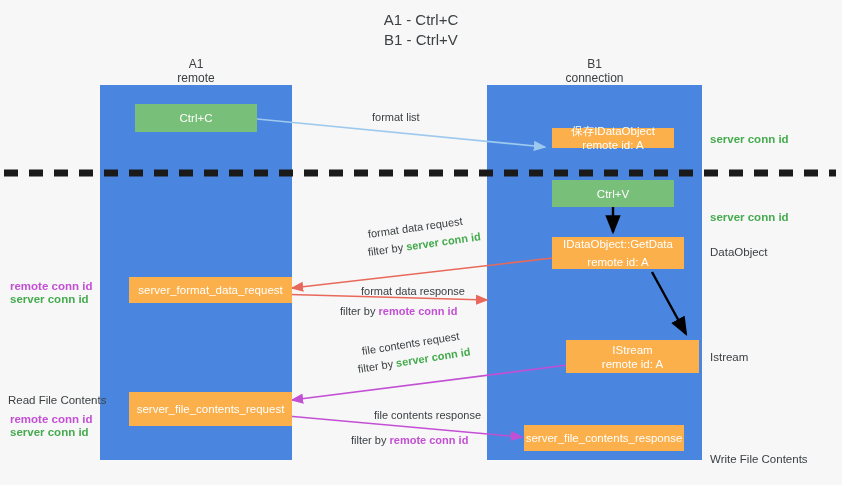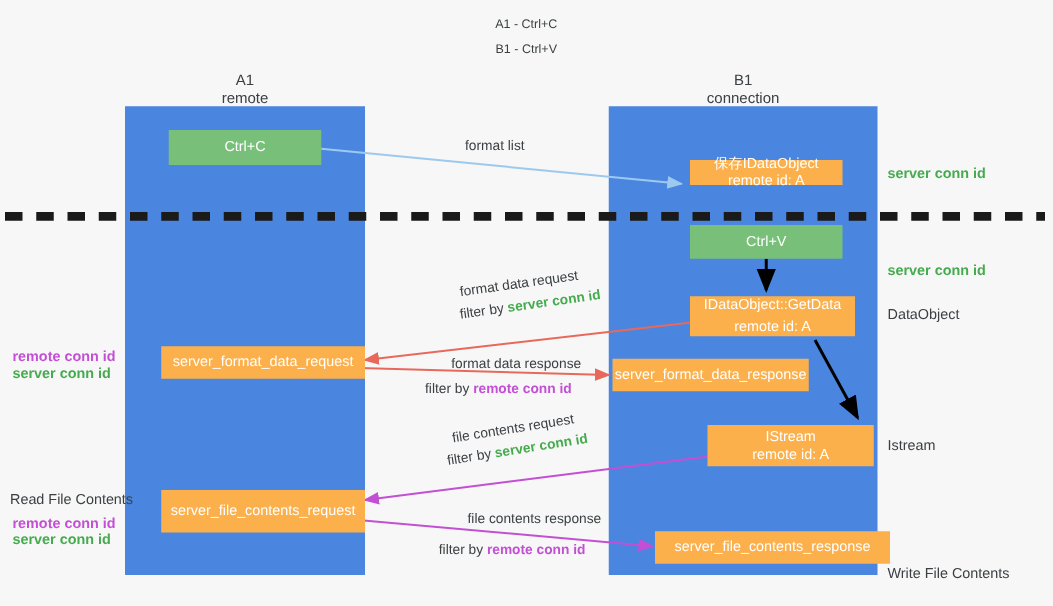--- a/index.html
+++ b/index.html
@@ -25,21 +25,21 @@
     width: 842px;
     height: 485px;
     pointer-events: none;
   }
   .title-block {
     position: absolute;
     left: 0;
     top: 10px;
     width: 842px;
     text-align: center;
-    font-size: 10px;
+    font-size: 15px;
     line-height: 20px;
     color: #3c4043;
   }
   .lane {
     position: absolute;
     background: #4a86e0;
     top: 85px;
     height: 375px;
   }
   .lane-a { left: 100px; width: 192px; }
@@ -166,30 +166,27 @@
 
   <div class="node node-green" style="left:552px; top:180px; width:122px; height:27px;">
     <span>Ctrl+V</span>
   </div>
 
   <div class="node node-orange" style="left:552px; top:237px; width:132px; height:32px;justify-content:space-between;">
     <span>IDataObject::GetData</span>
     <span class="sub">remote id: A</span>
   </div>
 
-  <div class="node node-orange" style="left:490px; top:287px; width:157px; height:26px;">
-    <span>server_format_data_response</span>
-  </div>
 
   <div class="node node-orange" style="left:566px; top:340px; width:133px; height:33px;">
     <span>IStream</span>
     <span class="sub">remote id: A</span>
   </div>
 
-  <div class="node node-orange" style="left:524px; top:425px; width:188px; height:26px;text-align:right;">
+  <div class="node node-orange" style="left:524px; top:425px; width:160px; height:26px;text-align:right;">
     <span>server_file_contents_response</span>
   </div>
 
   <div class="flow-label" style="left:372px; top:110px;">
     <span>format list</span>
   </div>
 
   <div class="flow-label rot-up" style="left:368px; top:227px;">
     <span>format data request</span>
   </div>

